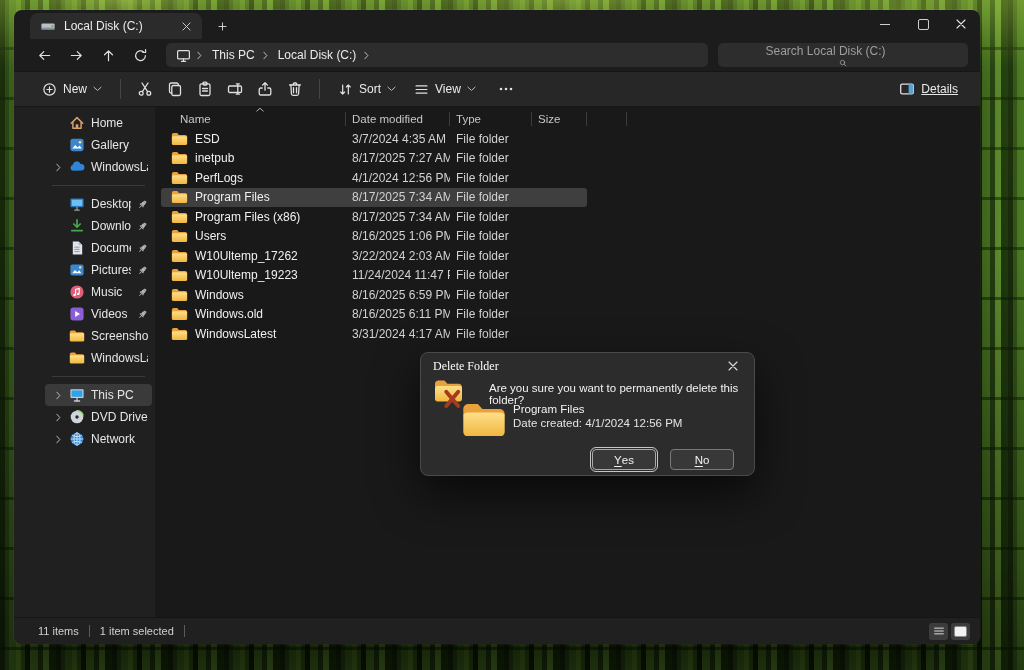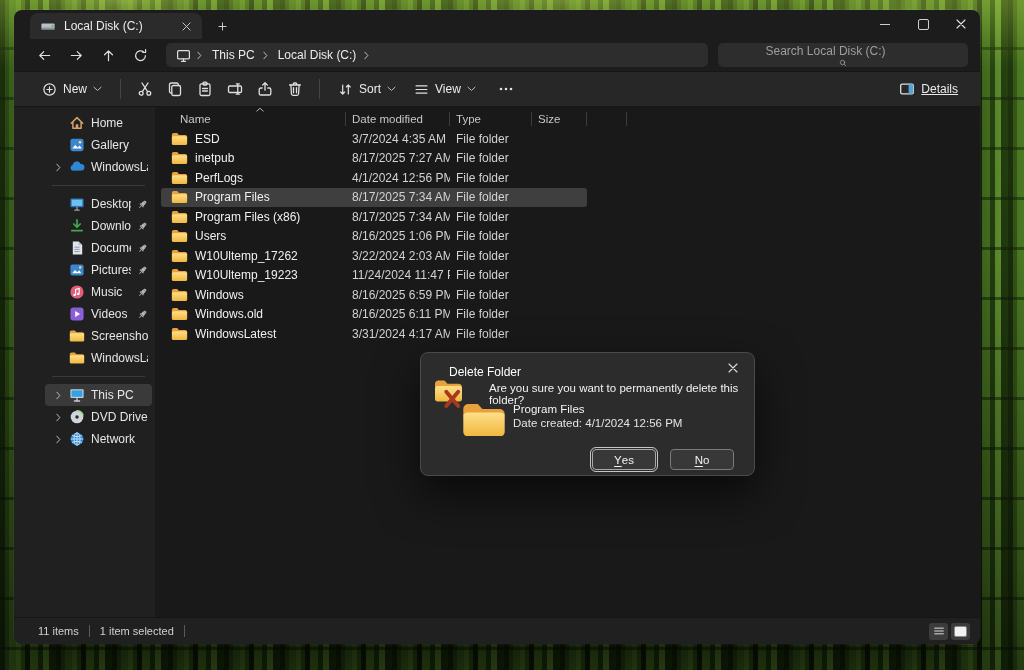--- a/index.html
+++ b/index.html
@@ -78,21 +78,21 @@
   
   .statusbar{height:26px;border-top:1px solid #151515;background:#202020;display:flex;align-items:center;
     padding:0 10px 0 24px;color:#d0d0d0;font-size:11px;flex:none;}
   .st-sep{width:1px;height:12px;background:#5a5a5a;margin:0 10px;}
   .st-right{margin-left:auto;display:flex;gap:3px;}
   .view-toggle{width:19px;height:17px;border-radius:3px;background:#3c3c3c;display:flex;align-items:center;justify-content:center;}
   .vt-rect{width:11px;height:9px;background:#f2f2f2;border-radius:2px;border:1px solid #8a8a8a;}
   
   .dialog{position:absolute;left:420px;top:352px;width:333px;height:122px;background:#2c2c2c;
     border:1px solid #4a4a4a;border-radius:8px;box-shadow:0 18px 45px rgba(0,0,0,.65);color:#f0f0f0;font-size:12px;}
-  .dlg-titlebar{height:26px;display:flex;align-items:flex-end;padding:0 4px 0 28px;}
+  .dlg-titlebar{height:26px;display:flex;align-items:center;padding:0 4px 0 12px;font-family:Liberation Serif, serif;}
   .dlg-title{flex:1;font-size:12px;color:#fff;}
   .dlg-close{width:34px;height:22px;display:flex;align-items:center;justify-content:center;border-radius:4px;color:#dcdcdc;}
   .dlg-body{position:relative;height:68px;padding-left:31px;}
   .dlg-msg{position:absolute;left:68px;top:3px;right:10px;font-size:11.5px;color:#f2f2f2;}
   .dlg-foldx{position:absolute;left:12px;top:0px;width:34px;height:30px;}
   .dlg-folder{position:absolute;left:40px;top:22px;width:46px;height:38px;}
   .dlg-itemname{position:absolute;left:92px;top:24px;font-size:11.5px;color:#f2f2f2;}
   .dlg-itemdetail{position:absolute;left:92px;top:38px;font-size:11.5px;color:#e4e4e4;}
   .dlg-buttons{display:flex;justify-content:flex-end;gap:14px;padding-right:20px;margin-top:2px;}
   .dlg-btn{width:64px;height:21px;background:#383838;border:1px solid #7a7a7a;border-radius:4px;color:#f2f2f2;

